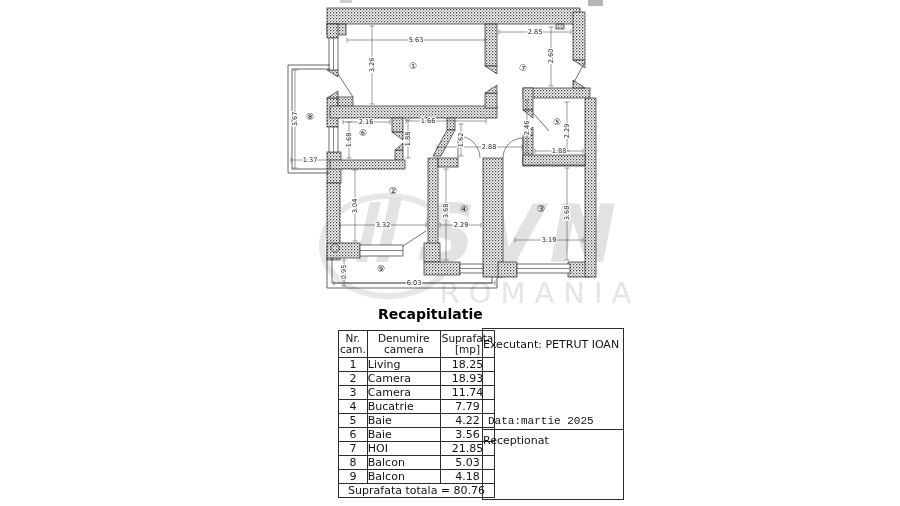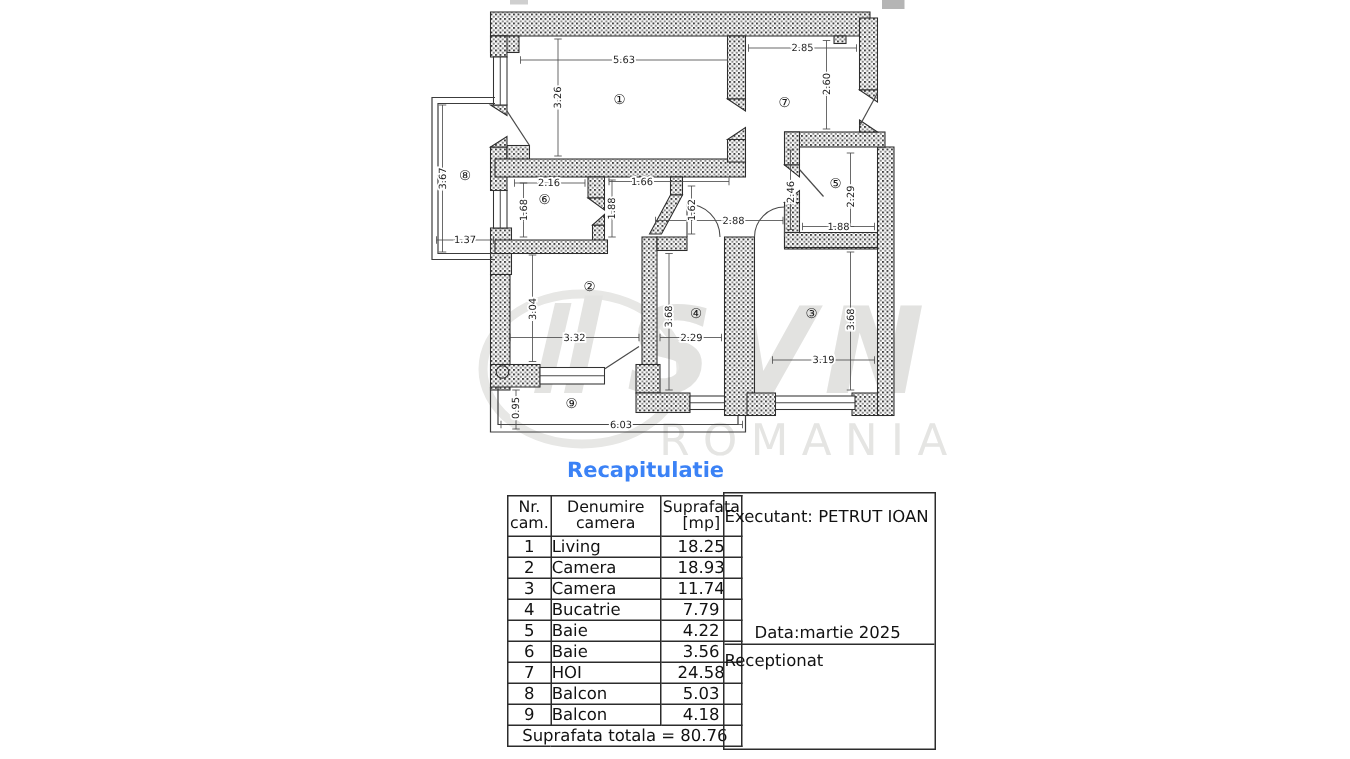--- a/index.html
+++ b/index.html
@@ -19,38 +19,38 @@
   .dim{font-size:6.6px;fill:#1c1c1c;text-anchor:middle;
        paint-order:stroke;stroke:#ffffff;stroke-width:2.4px;
        font-family:"DejaVu Sans",sans-serif;}
   .room-num{font-size:9px;fill:#1c1c1c;text-anchor:middle;
        font-family:"DejaVu Sans",sans-serif;}
   .wm-svn{font-size:80px;font-weight:bold;font-style:italic;fill:#e2e2e0;
        text-anchor:middle;letter-spacing:6px;}
   .wm-rom{font-size:29px;fill:#e5e5e3;text-anchor:middle;letter-spacing:9px;}
   
   .recap-title{position:absolute;left:378px;top:306px;font-size:14px;
-       font-weight:bold;color:#3b82f6;}
+       font-weight:bold;color:#000000;}
   .recap-wrap{position:absolute;left:338px;top:330px;}
   .recap-wrap table{border-collapse:collapse;font-size:11px;color:#121212;}
   .recap-wrap td,.recap-wrap th{border:1px solid #2c2c2c;}
   .recap-wrap th{font-weight:normal;font-size:10.5px;line-height:11px;
        padding:2px 1px;text-align:center;}
   .h-nr{width:24px;}
   .h-name{width:70px;}
   .h-area{width:48px;}
   .recap-wrap td{height:13px;line-height:13px;padding:0;}
   .c-nr{text-align:center;}
   .c-name{padding-left:8px;}
   .c-area{text-align:center;}
   .c-merge{text-align:center;height:16px;line-height:16px;}
   .sidebox{position:absolute;left:482px;top:328px;width:140px;height:170px;
        border:1px solid #2c2c2c;font-size:11px;color:#121212;}
   .sb-exec{text-align:left;margin-top:9px;}
-  .sb-date{position:absolute;left:20px;top:86px;}
+  .sb-date{position:absolute;left:5px;top:86px;font-family:Liberation Mono, monospace;}
   .sb-line{position:absolute;left:0;right:0;top:100px;border-top:1px solid #2c2c2c;}
   .sb-rec{position:absolute;left:0;right:0;top:105px;}
 </style>
 </head>
 <body>
 
 <svg id="plan-svg" width="900" height="506" viewBox="0 0 900 506" xmlns="http://www.w3.org/2000/svg">
   <defs>
     <pattern id="stipple" width="3" height="3" patternUnits="userSpaceOnUse">
       <rect width="3" height="3" fill="#fdfdfd"></rect>
@@ -292,21 +292,21 @@
           <td class="c-area">4.22</td>
         </tr>
         <tr>
           <td class="c-nr">6</td>
           <td class="c-name">Baie</td>
           <td class="c-area">3.56</td>
         </tr>
         <tr>
           <td class="c-nr">7</td>
           <td class="c-name">HOI</td>
-          <td class="c-area">24.58</td>
+          <td class="c-area">21.85</td>
         </tr>
         <tr>
           <td class="c-nr">8</td>
           <td class="c-name">Balcon</td>
           <td class="c-area">5.03</td>
         </tr>
         <tr>
           <td class="c-nr">9</td>
           <td class="c-name">Balcon</td>
           <td class="c-area">4.18</td>

